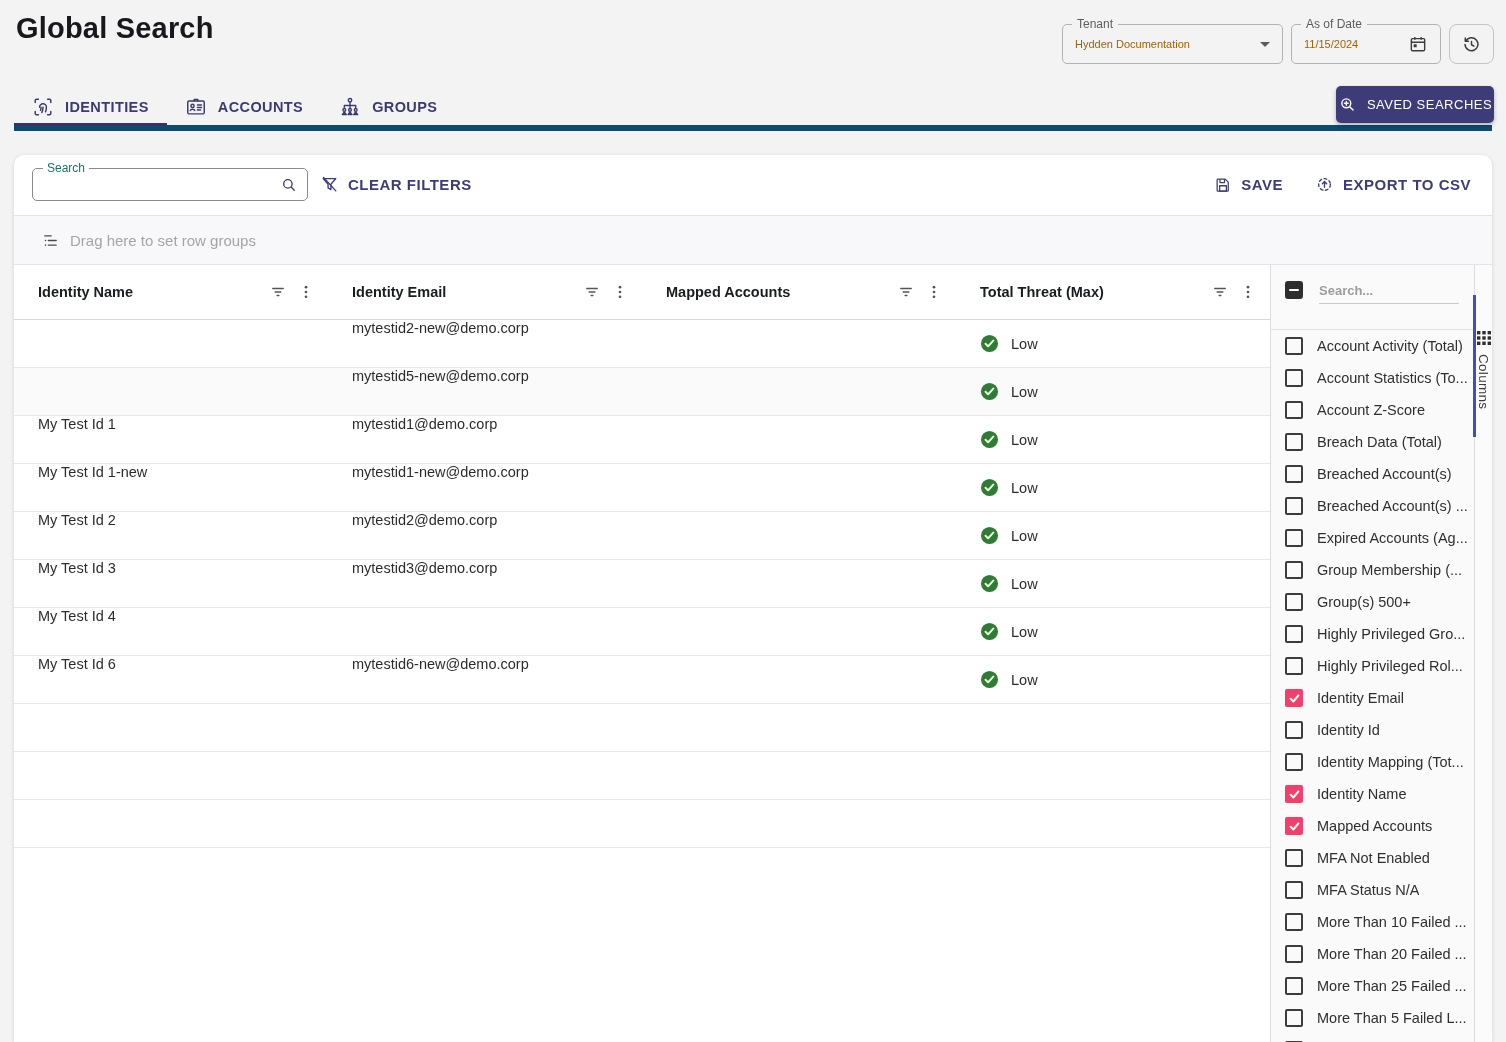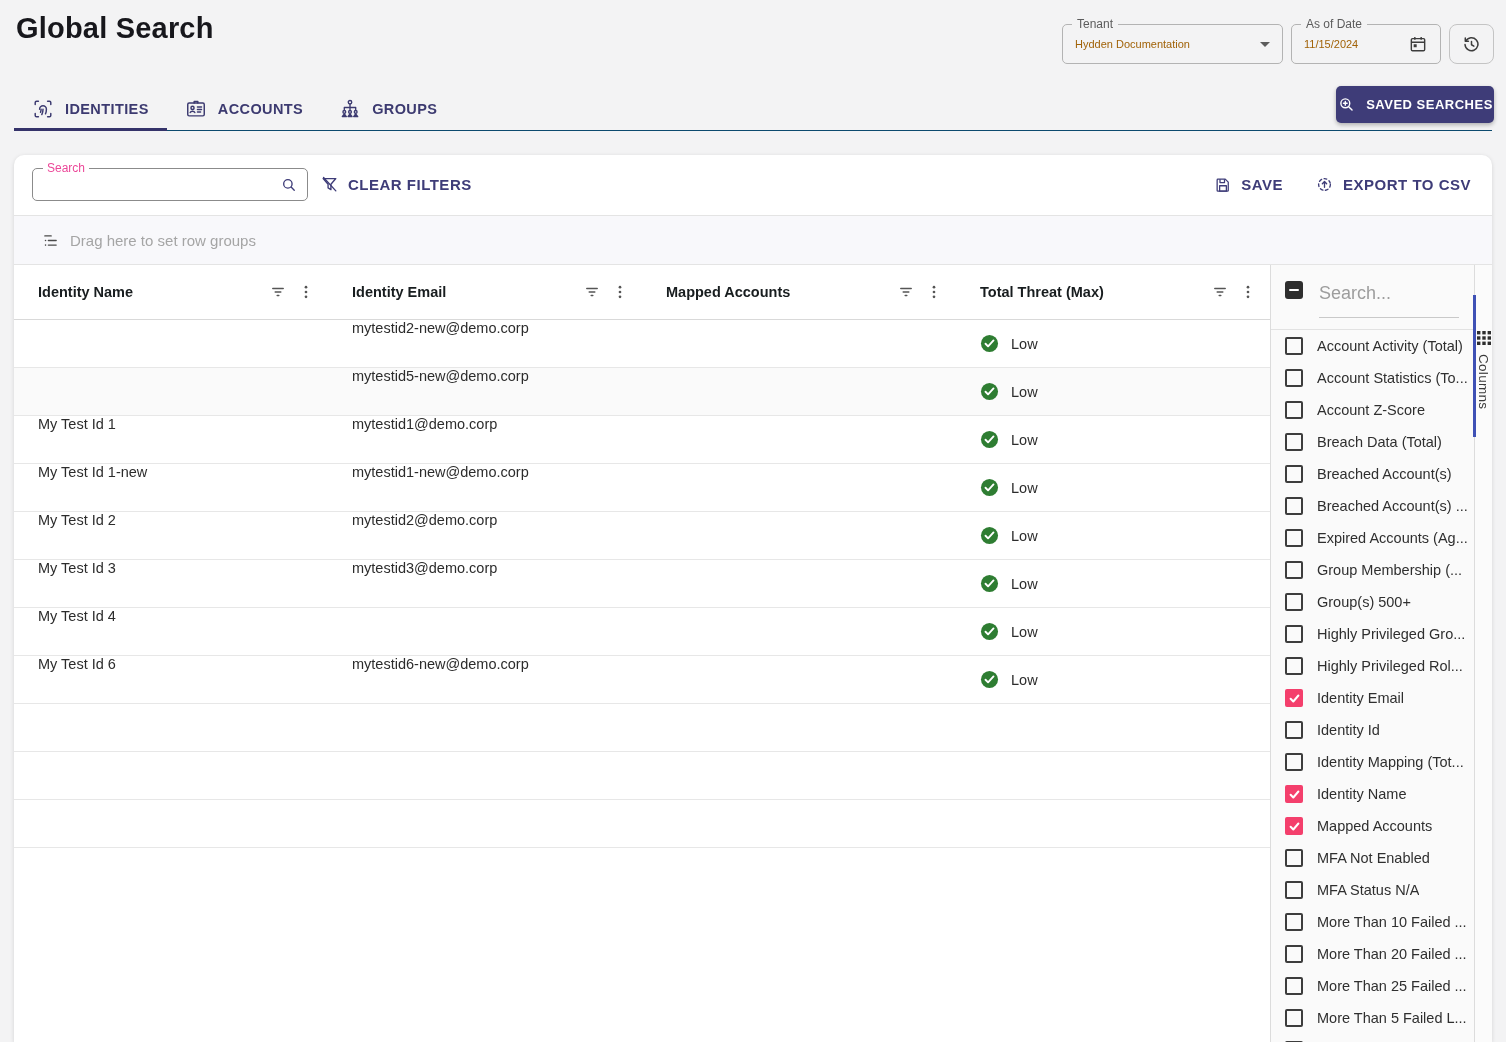--- a/index.html
+++ b/index.html
@@ -15,33 +15,33 @@
   
   .mui-field { position:absolute; height:40px; border:1px solid #b3b3b3; border-radius:5px; display:flex; align-items:center; padding:0 12px; }
   .mui-field .field-label { position:absolute; top:-8px; left:9px; font-size:12px; color:#5c5c5c; background:#f3f3f4; padding:0 5px; white-space:nowrap; }
   .field-value { font-size:11px; color:#a16207; flex:1; white-space:nowrap; overflow:hidden; }
   .tenant-field { left:1062px; top:24px; width:221px; cursor:pointer; }
   .date-field   { left:1291px; top:24px; width:150px; }
   .caret-down { width:0; height:0; border-left:5px solid transparent; border-right:5px solid transparent; border-top:5px solid #5c5c5c; margin-left:8px; }
   .history-btn { position:absolute; left:1449px; top:24px; width:45px; height:40px; border:1px solid #c4c4c4; border-radius:8px; background:transparent; display:flex; align-items:center; justify-content:center; color:#3d3d3d; cursor:pointer; }
 
   
-  .tabs { position:absolute; left:14px; top:88px; width:1478px; height:43px; display:flex; border-bottom:1px solid #0c4a6e; }
+  .tabs { position:absolute; left:14px; top:88px; width:1478px; height:43px; display:flex; border-bottom:6px solid #0c4a6e; }
   .tab { position:relative; display:flex; align-items:center; gap:11px; padding:0 18px; color:#3c3a70; font-size:14.5px; font-weight:700; letter-spacing:.4px; cursor:pointer; }
   .tab.active::after { content:""; position:absolute; left:0; right:0; bottom:-1px; height:3px; background:var(--tab-ind); }
   .tab .ticon { display:flex; color:#3c3a70; }
 
-  .saved-searches-btn { position:absolute; left:1336px; top:86px; width:158px; height:37px; background:var(--accent); color:#fff; border:none; border-radius:5px; display:flex; align-items:center; justify-content:center; gap:10px; font-size:13px; font-weight:700; letter-spacing:.5px; box-shadow:0 2px 4px rgba(0,0,0,.28); cursor:pointer; font-family:inherit; }
+  .saved-searches-btn { position:absolute; left:1336px; top:86px; width:158px; height:37px; background:var(--accent); color:#fff; border:none; border-radius:5px; display:flex; align-items:center; justify-content:center; gap:10px; font-size:13px; font-weight:400; letter-spacing:.5px; box-shadow:0 2px 4px rgba(0,0,0,.28); cursor:pointer; font-family:inherit; }
 
   
   .card { position:absolute; left:14px; top:155px; width:1478px; height:887px; background:#fff; border-radius:10px 10px 0 0; box-shadow:0 1px 4px rgba(0,0,0,.13); }
 
   
   .search-field { position:absolute; left:18px; top:13px; width:276px; height:33px; border:1px solid #8b8b8b; border-radius:5px; background:#fff; }
-  .search-field .field-label { position:absolute; top:-8px; left:10px; font-size:12px; color:#ec4899; background:#fff; padding:0 4px; }
+  .search-field .field-label { position:absolute; top:-8px; left:10px; font-size:12px; color:#0f766e; background:#fff; padding:0 4px; }
   .search-field input { position:absolute; left:10px; top:1px; width:230px; height:29px; border:none; outline:none; font-size:14px; font-family:inherit; background:transparent; color:#333; }
   .search-field .sicon { position:absolute; right:9px; top:7px; color:var(--accent); }
   .text-btn { display:flex; align-items:center; gap:9px; color:var(--accent); font-size:15px; font-weight:700; letter-spacing:.5px; cursor:pointer; white-space:nowrap; }
   .clear-filters { position:absolute; left:306px; top:13px; height:33px; }
   .toolbar-right { position:absolute; right:21px; top:13px; height:33px; display:flex; gap:32px; align-items:center; }
 
   
   .row-group-bar { position:absolute; left:0; top:60px; width:100%; height:50px; background:#f8f8fb; border-top:1px solid #e4e4e4; border-bottom:1px solid #e4e4e4; display:flex; align-items:center; }
   .row-group-bar .rgicon { margin-left:28px; color:#4a4a4a; display:flex; }
   .row-group-placeholder { margin-left:11px; color:#a5a5a5; font-size:15px; }
@@ -57,21 +57,21 @@
   .grid-row:nth-child(2) { background:#fafafa; }
   .cell { width:314px; padding:0 24px; white-space:nowrap; overflow:hidden; }
   .threat-cell { display:flex; align-items:center; gap:12px; }
   .empty-row { border-bottom:1px solid #e7e7e7; }
 
   
   .columns-panel { position:absolute; left:1256px; top:110px; width:204px; height:777px; background:#fafafa; border-left:1px solid #dcdcdc; overflow:hidden; }
   .panel-header { position:relative; height:65px; border-bottom:1px solid #e2e2e2; }
   .select-all { position:absolute; left:14px; top:16px; width:18px; height:18px; background:#2e2e2e; border-radius:3px; display:flex; align-items:center; justify-content:center; cursor:pointer; }
   .select-all .minus { width:10px; height:2.4px; background:#fff; border-radius:1px; }
-  .panel-search { position:absolute; left:48px; top:12px; width:140px; border:none; border-bottom:1px solid #c9c9c9; background:transparent; outline:none; font-size:18px; font-family:inherit; padding:6px 0 13px 0; color:#333; }
+  .panel-search { position:absolute; left:48px; top:12px; width:140px; border:none; border-bottom:1px solid #c9c9c9; background:transparent; outline:none; font-size:13px; font-family:inherit; padding:6px 0 5px 0; color:#333;font-weight:bold; }
   .panel-search::placeholder { color:#9d9d9d; }
   .panel-list { }
   .panel-item { height:32px; display:flex; align-items:center; padding-left:14px; gap:14px; cursor:pointer; }
   .checkbox { width:18px; height:18px; flex:0 0 18px; border:2px solid #3d3d3d; border-radius:2px; display:flex; align-items:center; justify-content:center; background:transparent; }
   .checkbox .check { display:none; }
   .checkbox.checked { background:var(--pink); border-color:var(--pink); }
   .checkbox.checked .check { display:block; }
   .panel-item-label { font-size:14.5px; color:#2f2f2f; white-space:nowrap; overflow:hidden; }
 
   

